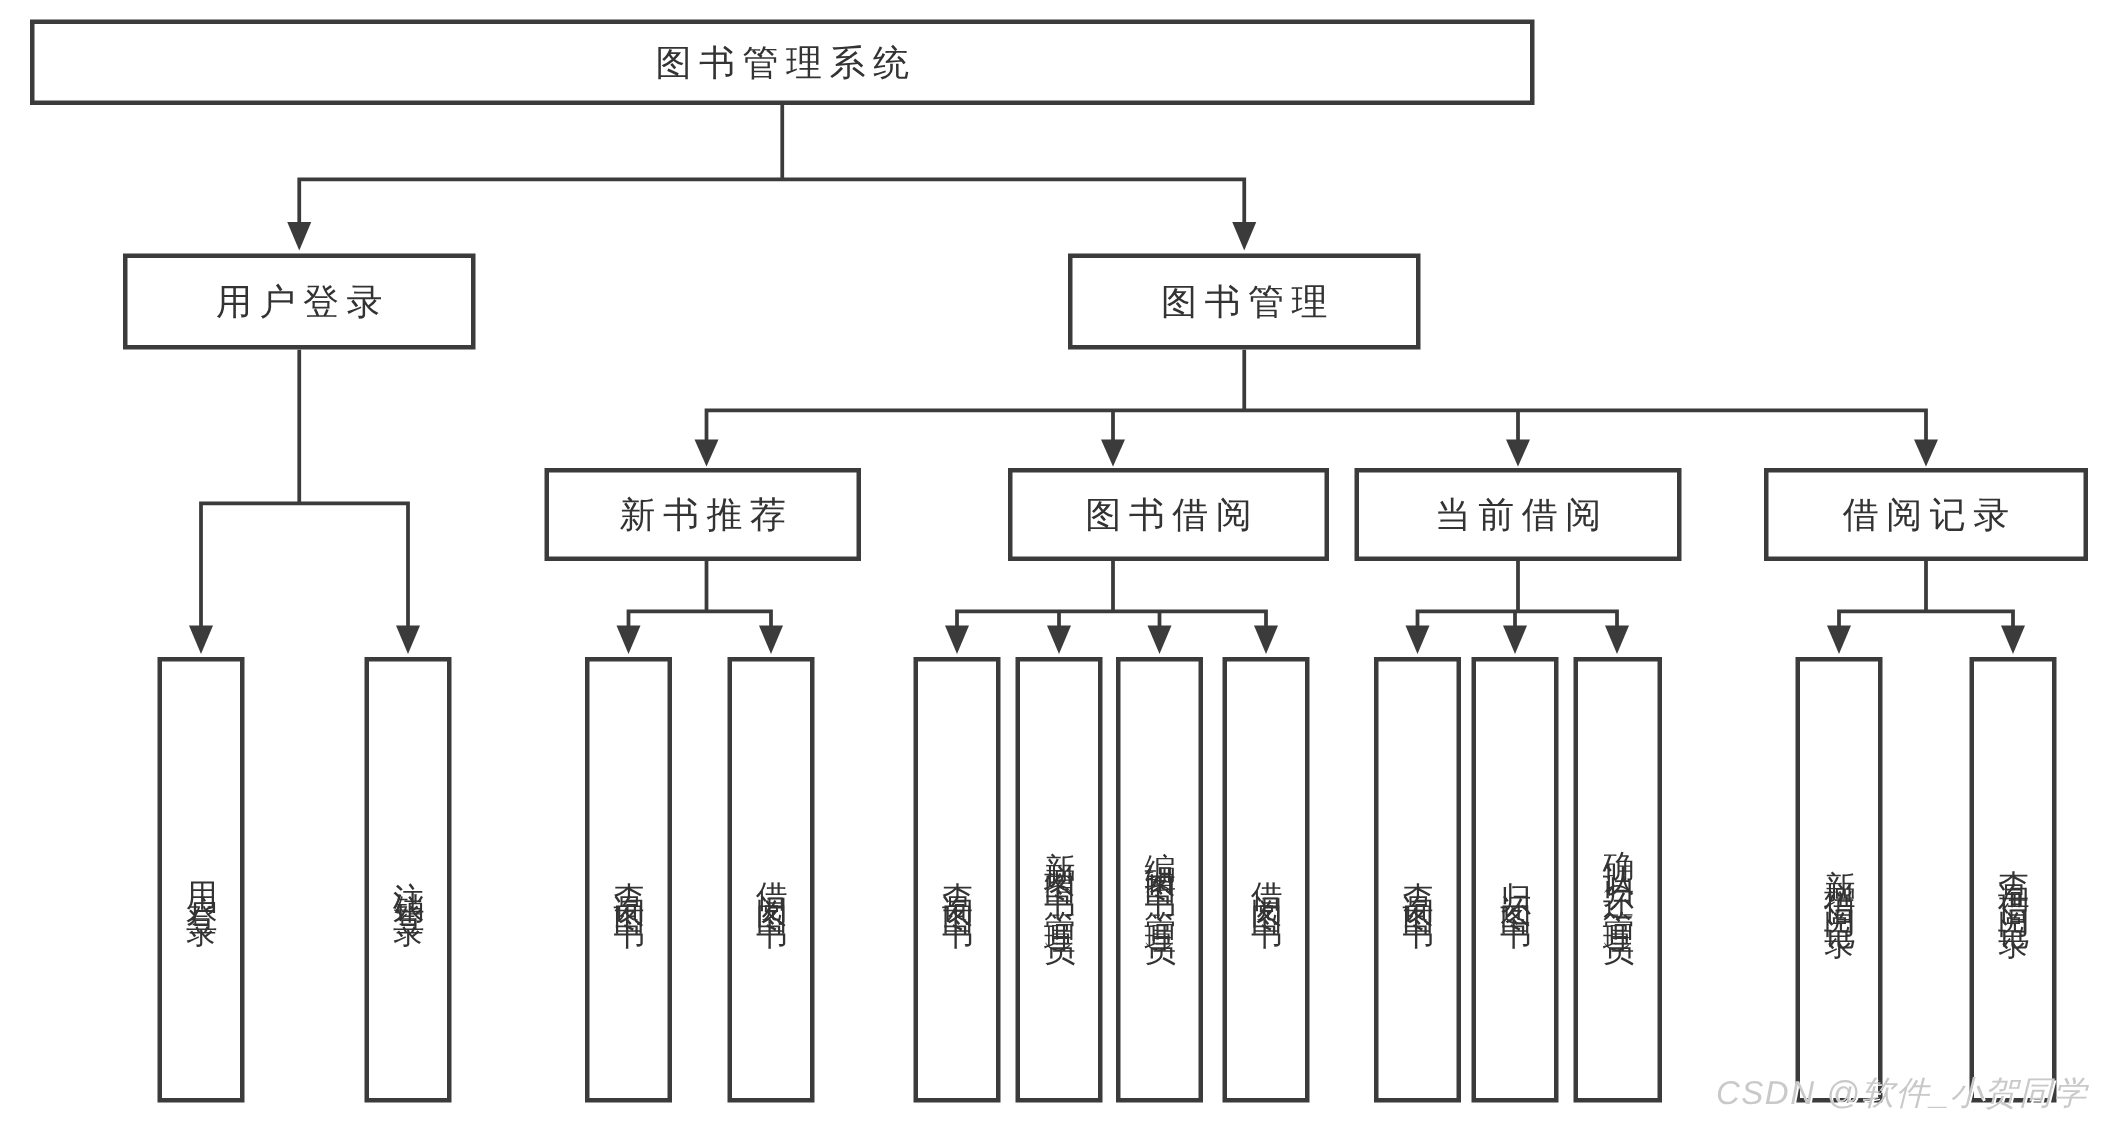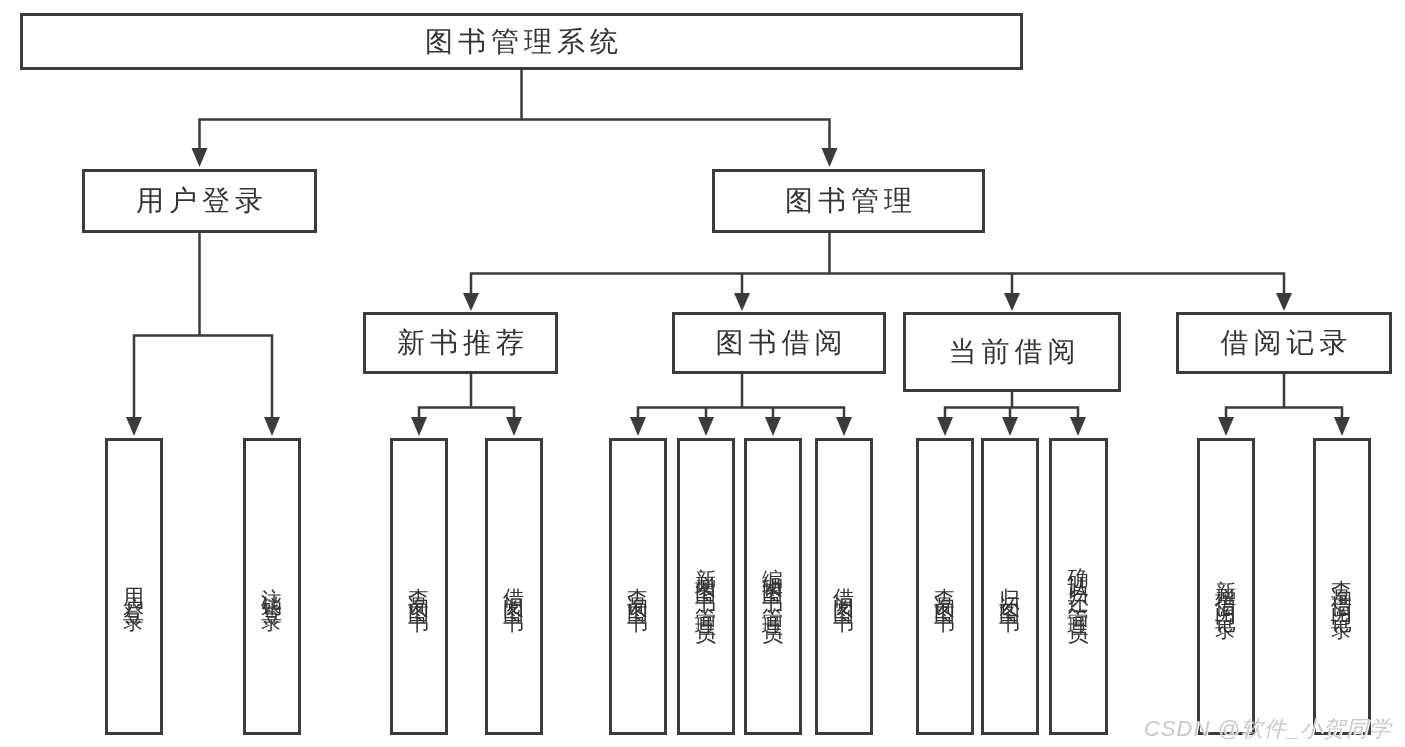--- a/index.html
+++ b/index.html
@@ -23,21 +23,21 @@
   }
   #connectors path{stroke:currentColor;stroke-width:2.5;fill:none;}
   #connectors polygon{fill:currentColor;stroke:none;}
   .node{
     position:absolute;box-sizing:border-box;
     border:3px solid var(--line,#3b3b3b);
     background:#fff;
     display:flex;align-items:center;justify-content:center;
     z-index:2;
   }
-  .h-node{font-size:28px;letter-spacing:5px;text-indent:5px;white-space:nowrap;}
+  .h-node{font-size:24px;letter-spacing:5px;text-indent:5px;white-space:nowrap;}
   .v-node span{
     writing-mode:vertical-rl;
     text-orientation:mixed;
     font-size:21px;
     letter-spacing:8px;
     line-height:1;
     white-space:nowrap;
   }
   .watermark{
     position:absolute;
@@ -99,31 +99,31 @@
     </g>
   </svg>
 
   <div class="node h-node" style="left:20px;top:13px;width:1003px;height:57px">
     <span>图书管理系统</span>
   </div>
 
   <div class="node h-node" style="left:82px;top:169px;width:235px;height:64px">
     <span>用户登录</span>
   </div>
-  <div class="node h-node" style="left:712px;top:169px;width:273px;height:64px">
+  <div class="node h-node" style="left:712px;top:169px;width:235px;height:64px">
     <span>图书管理</span>
   </div>
 
-  <div class="node h-node" style="left:363px;top:312px;width:195px;height:62px">
+  <div class="node h-node" style="left:363px;top:312px;width:211px;height:62px">
     <span>新书推荐</span>
   </div>
   <div class="node h-node" style="left:672px;top:312px;width:214px;height:62px">
     <span>图书借阅</span>
   </div>
-  <div class="node h-node" style="left:903px;top:312px;width:218px;height:80px">
+  <div class="node h-node" style="left:903px;top:312px;width:218px;height:62px">
     <span>当前借阅</span>
   </div>
   <div class="node h-node" style="left:1176px;top:312px;width:216px;height:62px">
     <span>借阅记录</span>
   </div>
 
   <div class="node v-node" style="left:105px;top:438px;width:58px;height:297px">
     <span>用户登录</span>
   </div>
   <div class="node v-node" style="left:243px;top:438px;width:58px;height:297px">

